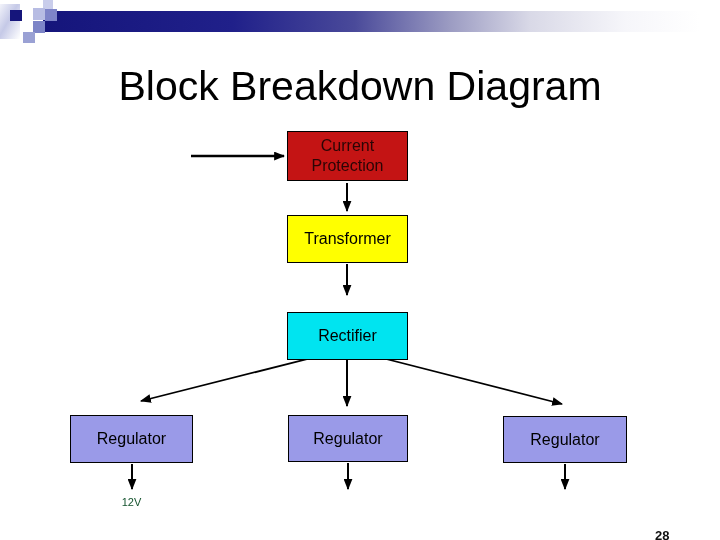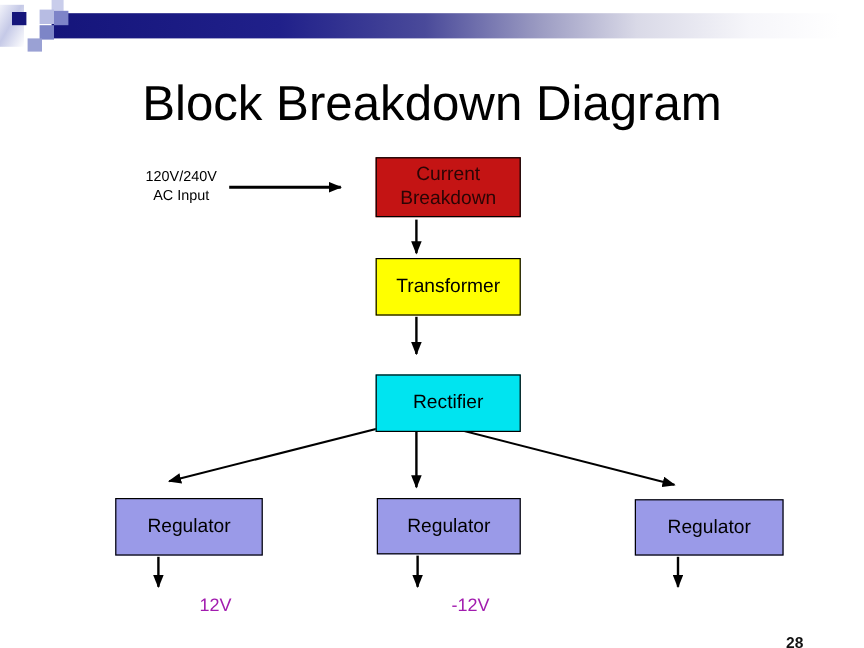--- a/index.html
+++ b/index.html
@@ -40,37 +40,37 @@
 
   
   svg.connectors { position: absolute; left: 0; top: 0; z-index: 1; }
   svg.connectors line { stroke: #000; }
 
   
   .block {
     position: absolute; z-index: 2; box-sizing: border-box;
     border: 1.5px solid #000;
     display: flex; flex-direction: column; align-items: center; justify-content: center;
-    font-size: 16px; color: #000; text-align: center; line-height: 1.25; margin-left: 26px;
+    font-size: 16px; color: #000; text-align: center; line-height: 1.25;
   }
   .block-cp { left: 287px; top: 131px; width: 121px; height: 50px; color: #2b0505; }
   .block-tx { left: 287px; top: 215px; width: 121px; height: 48px; }
   .block-rc { left: 287px; top: 312px; width: 121px; height: 48px; }
   .block-rg1 { left: 70px;  top: 415px; width: 123px; height: 48px; }
   .block-rg2 { left: 288px; top: 415px; width: 120px; height: 47px; }
   .block-rg3 { left: 503px; top: 416px; width: 124px; height: 47px; }
 
   
   .input-label {
     position: absolute; left: 105px; top: 139px; width: 92px;
     font-size: 12px; line-height: 16px; text-align: center; color: #000; z-index: 2;
   }
   .out-label {
-    position: absolute; top: 496px; font-size: 15px; color: #a21caf;
-    text-align: right; z-index: 2;
+    position: absolute; top: 496px; font-size: 11px; color: #14532d;
+    text-align: center; z-index: 2;
   }
   .out-1 { left: 70px;  width: 123px; }
   .out-2 { left: 288px; width: 120px; }
   .out-3 { left: 503px; width: 124px; }
 
   .page-number {
     position: absolute; left: 655px; top: 503px; font-size: 13px;
     font-weight: bold; color: #111; z-index: 2; margin-top: 25px;
   }
 </style>
@@ -102,28 +102,24 @@
     <line x1="347" y1="183" x2="347" y2="211" stroke-width="2" marker-end="url(#ah)"></line>
     <line x1="347" y1="264" x2="347" y2="295" stroke-width="2" marker-end="url(#ah)"></line>
     <line x1="347" y1="349" x2="141" y2="401" stroke-width="1.75" marker-end="url(#ah)"></line>
     <line x1="347" y1="349" x2="347" y2="406" stroke-width="2" marker-end="url(#ah)"></line>
     <line x1="347" y1="349" x2="562" y2="404" stroke-width="1.75" marker-end="url(#ah)"></line>
     <line x1="132" y1="464" x2="132" y2="489" stroke-width="2" marker-end="url(#ah)"></line>
     <line x1="348" y1="463" x2="348" y2="489" stroke-width="2" marker-end="url(#ah)"></line>
     <line x1="565" y1="464" x2="565" y2="489" stroke-width="2" marker-end="url(#ah)"></line>
   </svg>
 
-  <div class="input-label">
-    <div>120V/240V</div>
-    <div>AC Input</div>
-  </div>
 
   <div class="block block-cp" style="background-color: rgb(196, 20, 20);">
     <span>Current</span>
-    <span>Breakdown</span>
+    <span>Protection</span>
   </div>
 
   <div class="block block-tx" style="background-color: rgb(255, 255, 0);">
     <span>Transformer</span>
   </div>
 
   <div class="block block-rc" style="background-color: rgb(0, 228, 240);">
     <span>Rectifier</span>
   </div>
 
@@ -133,17 +129,16 @@
 
   <div class="block block-rg2" style="background-color: rgb(154, 154, 232);">
     <span>Regulator</span>
   </div>
 
   <div class="block block-rg3" style="background-color: rgb(154, 154, 232);">
     <span>Regulator</span>
   </div>
 
   <div class="out-label out-1">12V</div>
-  <div class="out-label out-2">-12V</div>
 
   <div class="page-number">28</div>
 
 </div>
 
 </body></html>

